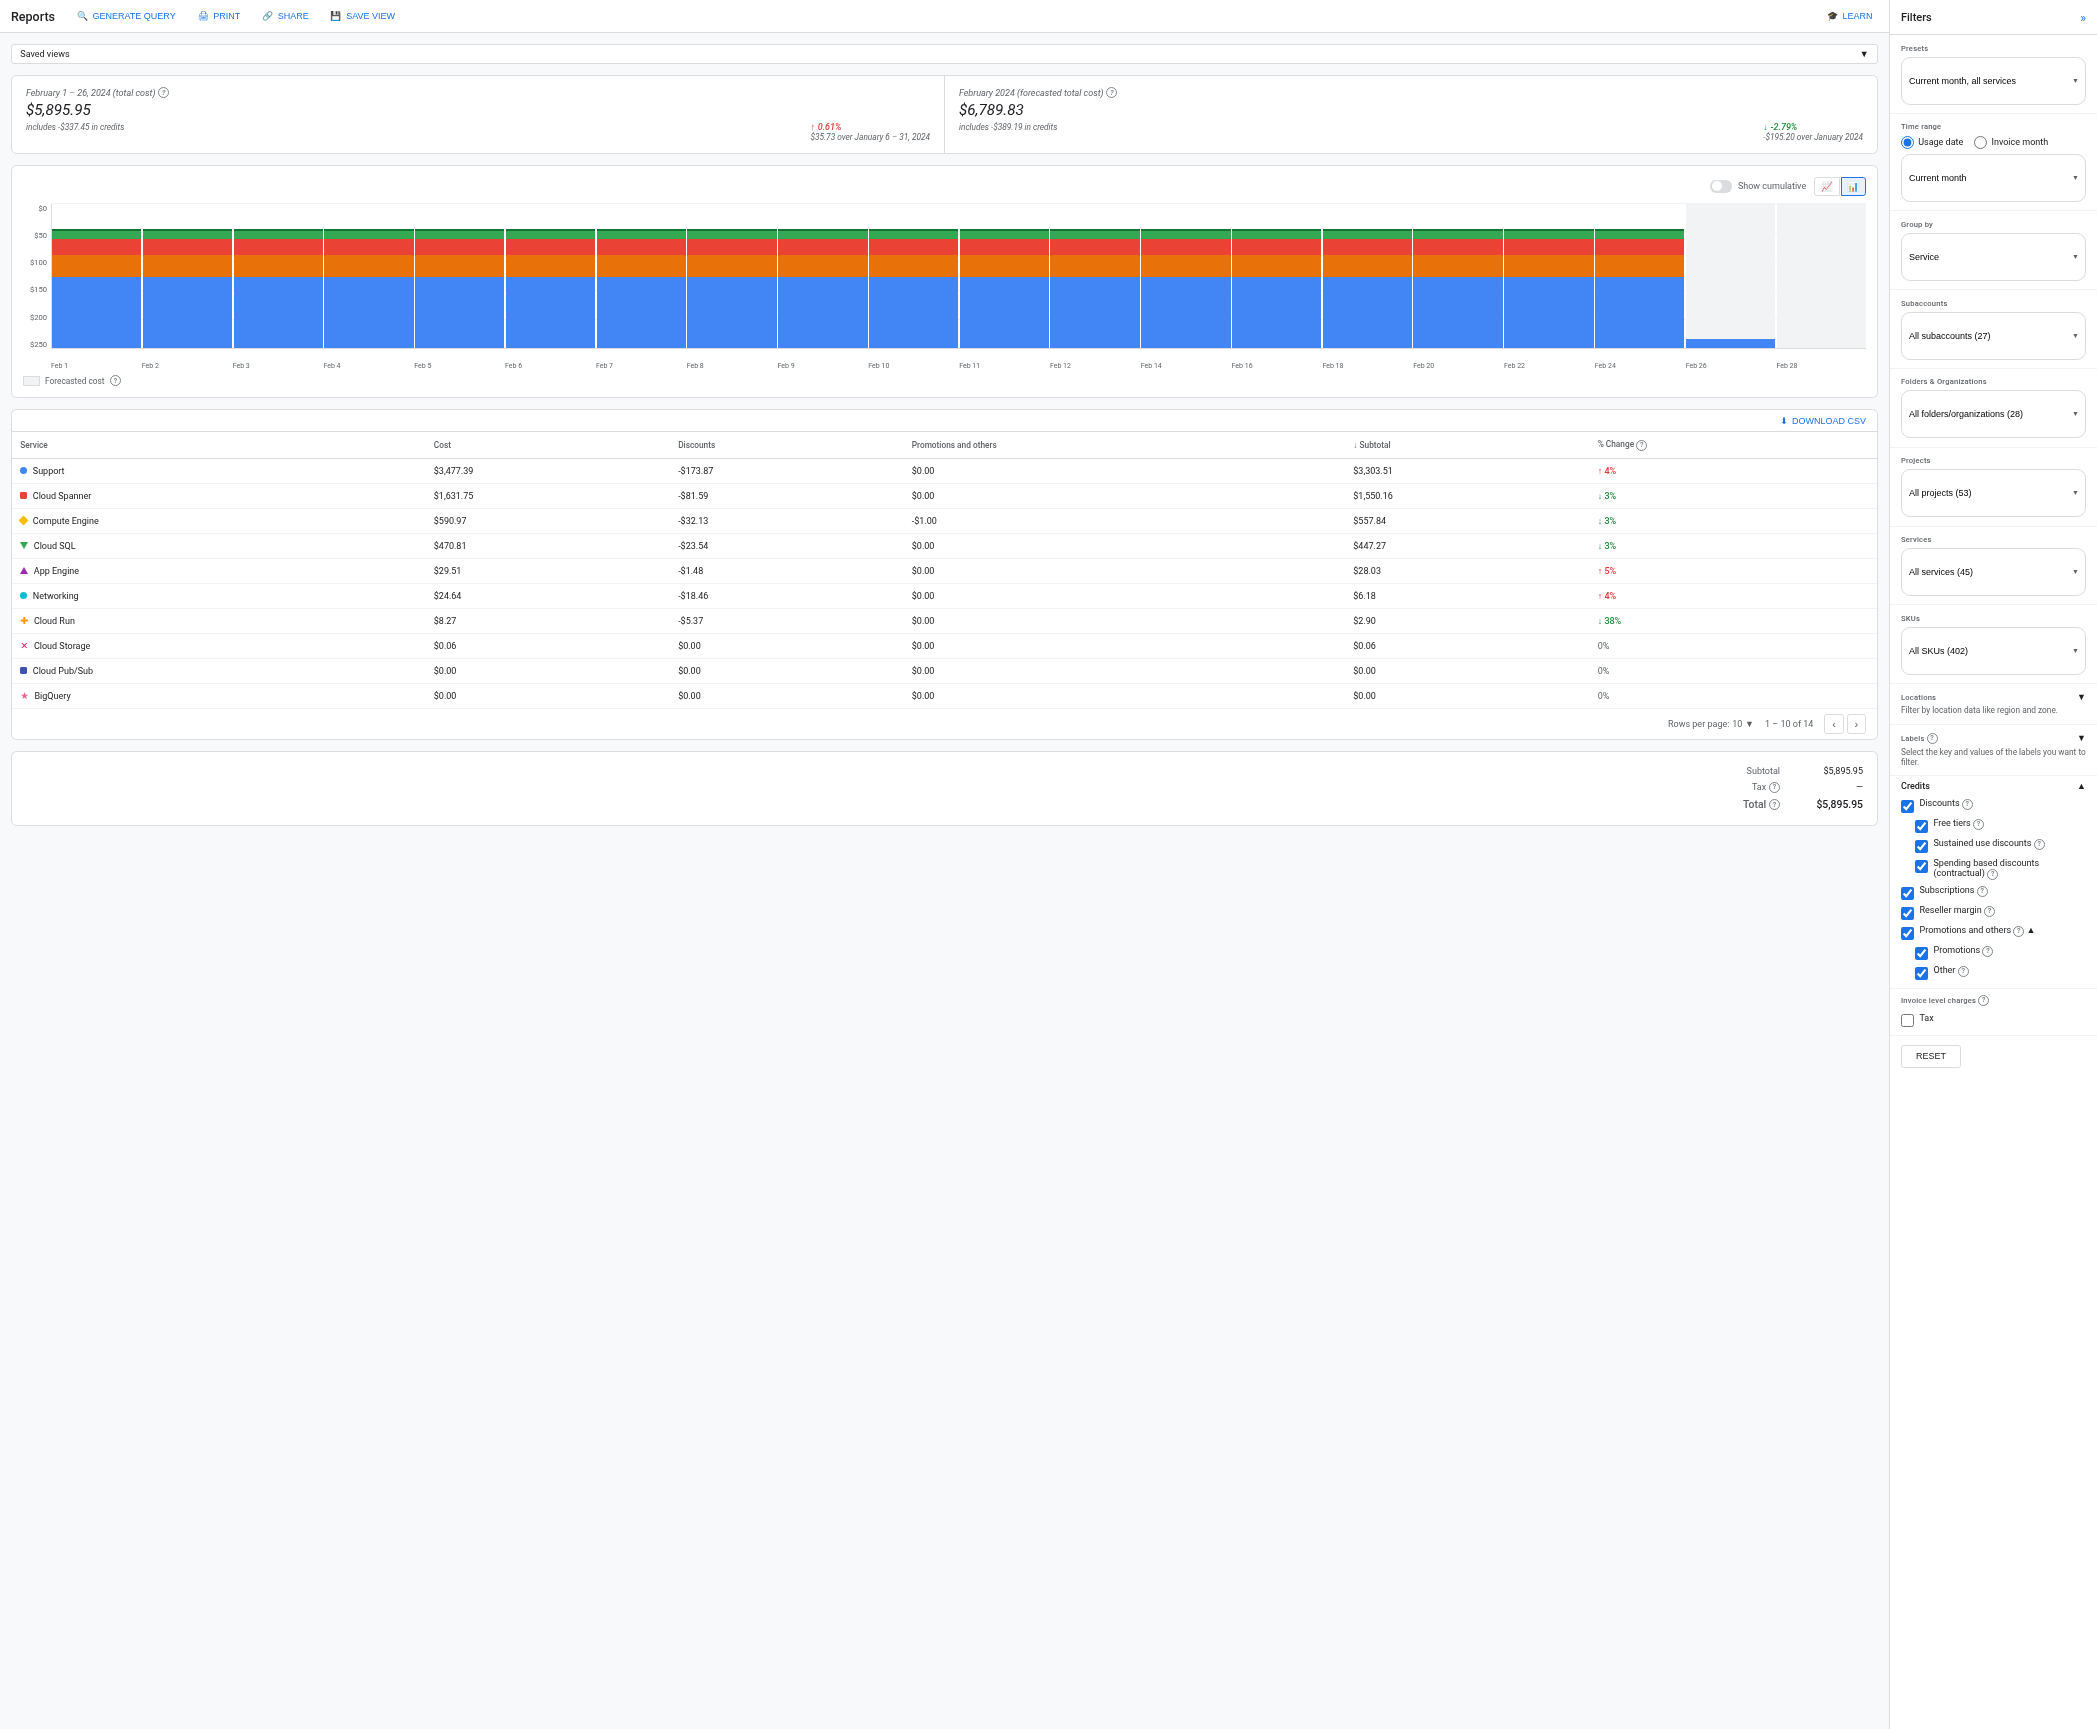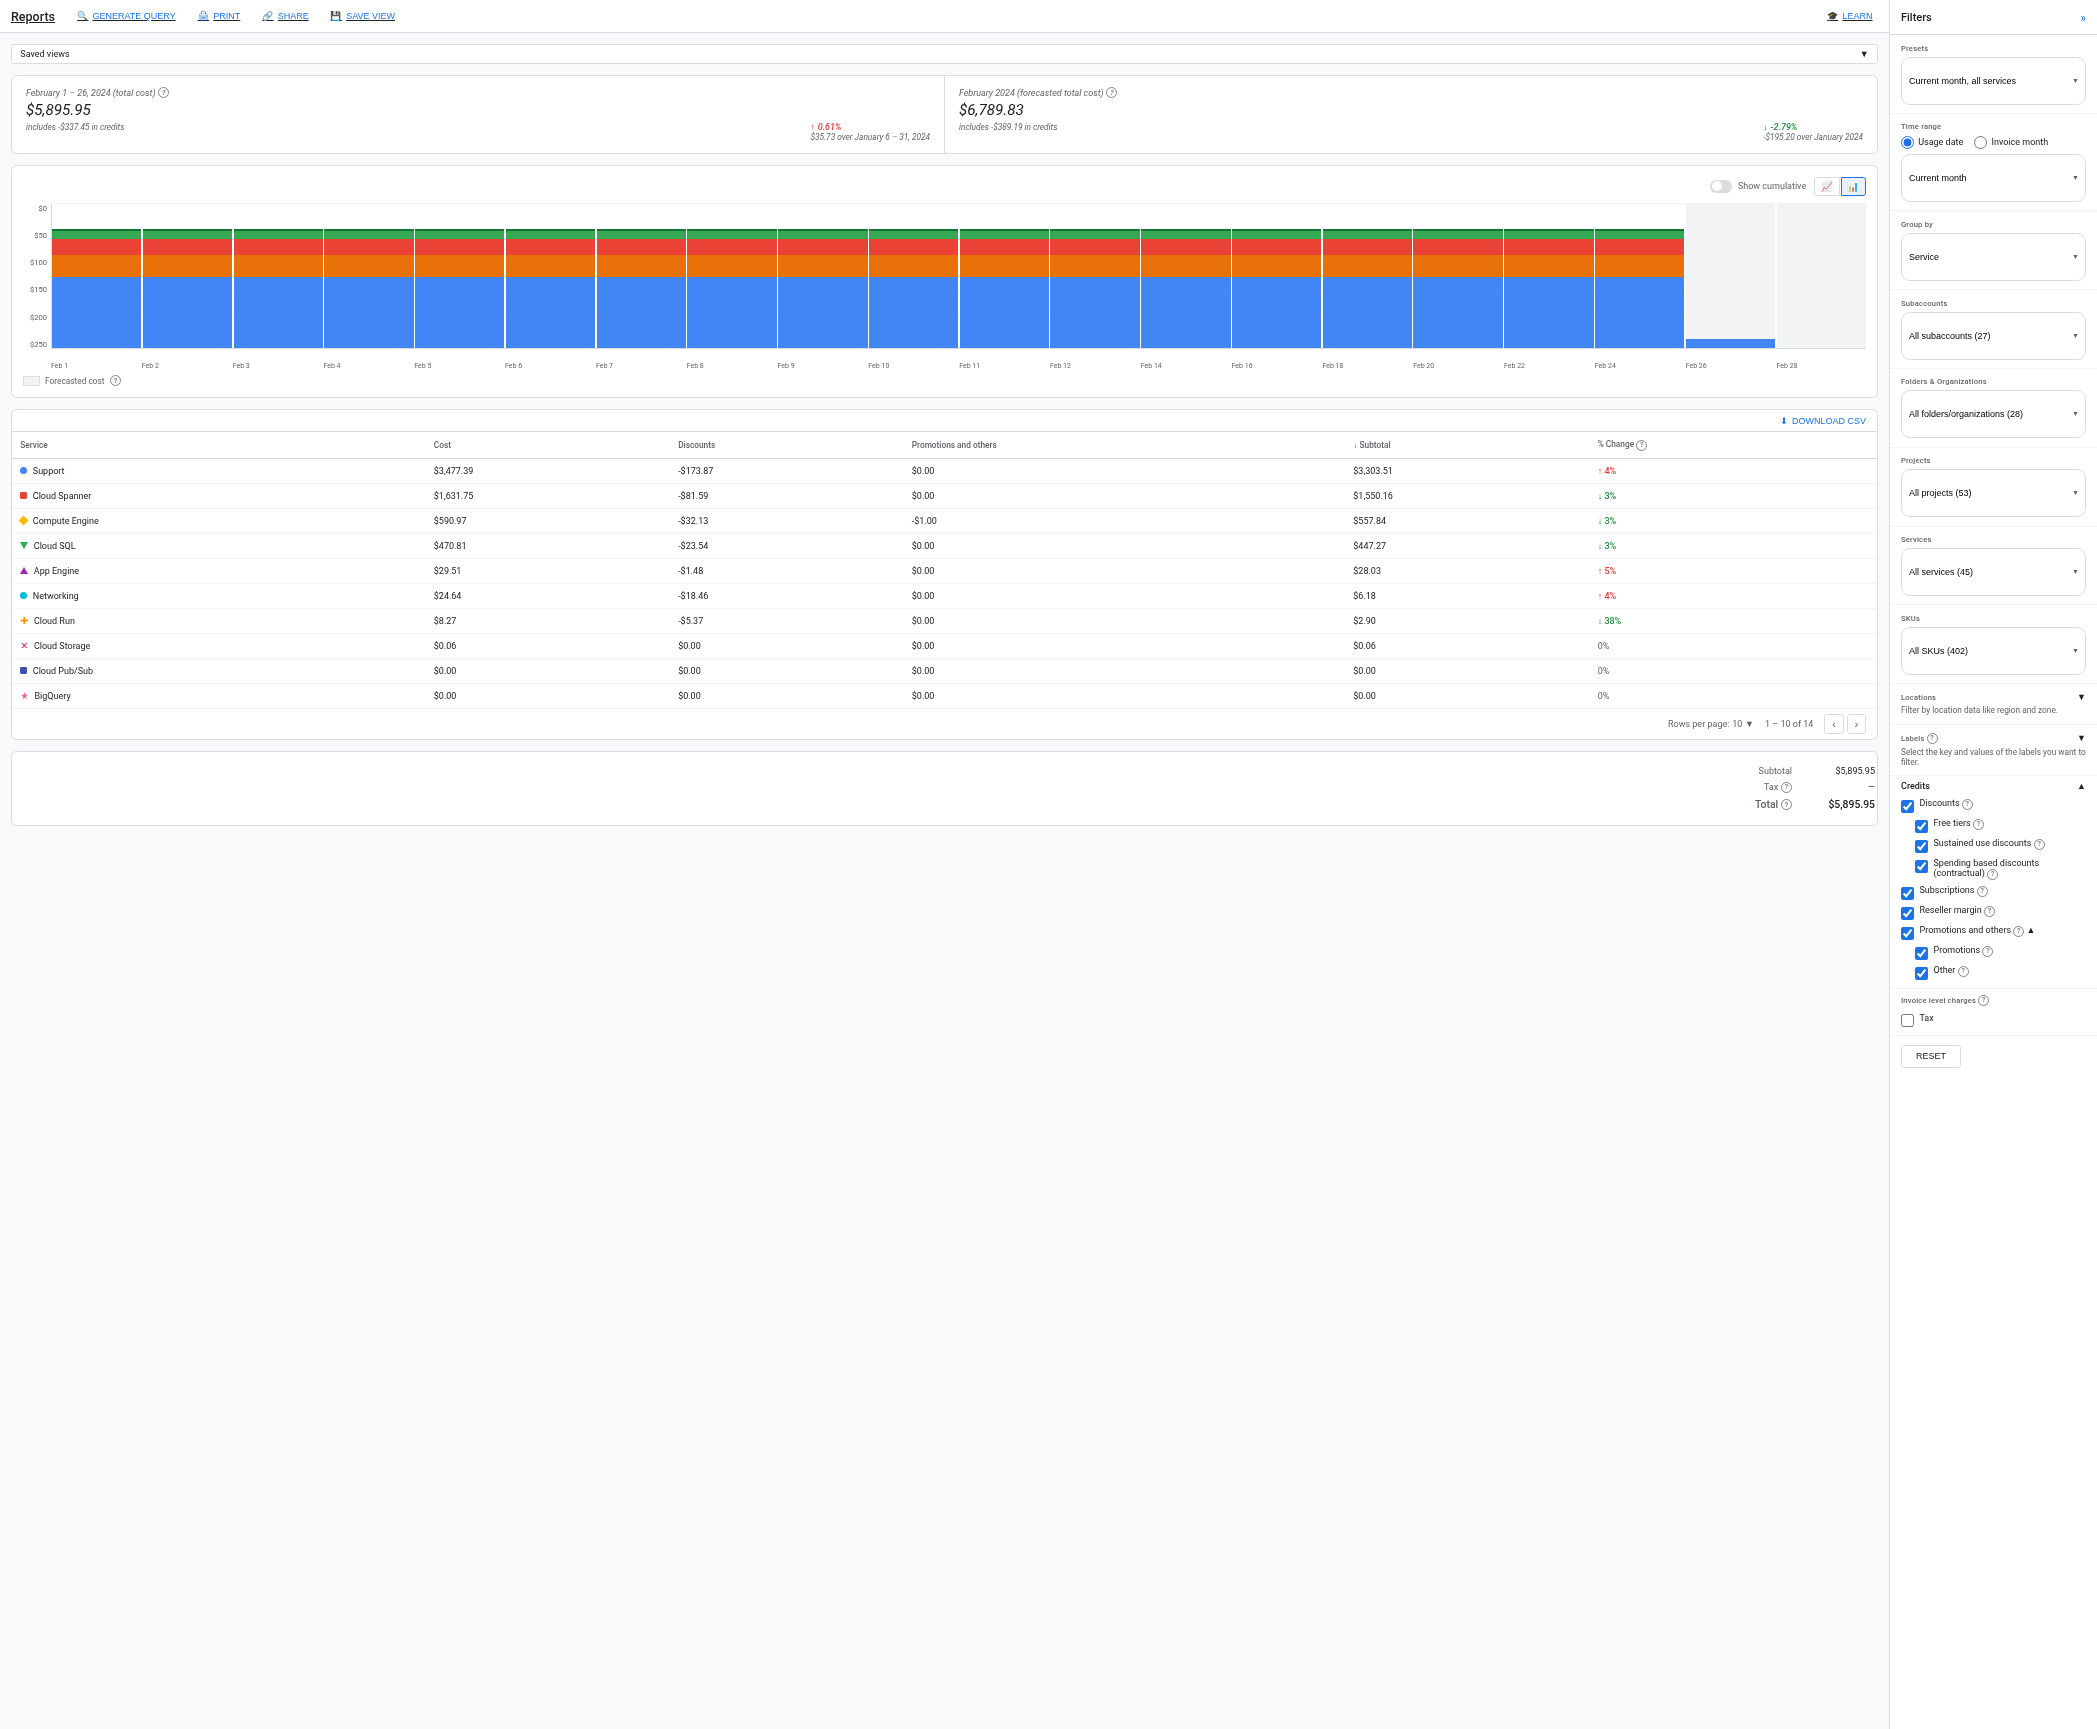--- a/index.html
+++ b/index.html
@@ -2,21 +2,21 @@
 <html style="font-size:11px"><head>
   <meta charset="utf-8">
   <style>
     * { box-sizing: border-box; margin: 0; padding: 0; }
     body { font-family: 'Google Sans', Roboto, Arial, sans-serif; font-size: 9px; background: #f8f9fa; color: #202124; display: flex; height: 100vh; overflow: hidden; }
     
     
     .main-content { flex: 1; display: flex; flex-direction: column; overflow: hidden; }
     
     
-    .top-nav { display: flex; align-items: center; padding: 0 11px; height: 33px; background: #fff; border-bottom: 0.7px solid #dadce0; gap: 16.6px; text-decoration: underline; }
+    .top-nav { display: flex; align-items: center; padding: 0 11px; height: 33px; background: #fff; border-bottom: 0.7px solid #dadce0; gap: 16.6px; }
     .top-nav .title { font-size: 12.5px; font-weight: 500; color: #202124; }
     .nav-actions { display: flex; gap: 11px; align-items: center; }
     .nav-btn { display: flex; align-items: center; gap: 4.2px; font-size: 9px; color: #1a73e8; cursor: pointer; text-decoration: none; padding: 2.8px 5.5px; border-radius: 2.8px; border: none; background: none; }
     .learn-btn { margin-left: auto; }
     
     
     .content-scroll { flex: 1; overflow-y: auto; padding: 11px; }
     
     
     .saved-views-select { display: flex; align-items: center; gap: 5.5px; border: 0.7px solid #dadce0; border-radius: 2.8px; padding: 4.2px 8.3px; background: #fff; cursor: pointer; font-size: 9px; min-width: 97px; justify-content: space-between; margin-bottom: 11px; }
@@ -72,21 +72,21 @@
     .pct-up { color: #e53935; font-weight: 500; }
     .pct-down { color: #1e8e3e; font-weight: 500; }
     .pct-zero { color: #5f6368; }
     .table-footer { display: flex; align-items: center; justify-content: flex-end; padding: 5.5px 11px; font-size: 9px; color: #5f6368; gap: 11px; }
     .rows-per-page { display: flex; align-items: center; gap: 2.8px; }
     .page-info { font-size: 9px; }
     .page-nav { display: flex; gap: 2.8px; }
     .page-btn { width: 19.4px; height: 19.4px; display: flex; align-items: center; justify-content: center; border: 0.7px solid #dadce0; border-radius: 2.8px; cursor: pointer; background: #fff; font-size: 11px; color: #5f6368; }
     
     
-    .totals-card { background: #fff; border: 0.7px solid #dadce0; border-radius: 5.5px; padding: 11px 2px; }
+    .totals-card { background: #fff; border: 0.7px solid #dadce0; border-radius: 5.5px; padding: 11px 14px; }
     .totals-row { display: flex; justify-content: flex-end; gap: 28px; padding: 2.8px 0; font-size: 9px; }
     .totals-row.total-row { font-size: 10.4px; font-weight: 500; }
     .totals-label { display: flex; align-items: center; gap: 2.8px; color: #5f6368; }
     .totals-value { color: #202124; min-width: 55px; text-align: right; }
     
     
     .filters-panel { width: 208px; background: #fff; border-left: 0.7px solid #dadce0; display: flex; flex-direction: column; overflow-y: auto; }
     .filters-header { display: flex; align-items: center; justify-content: space-between; padding: 9.7px 11px; border-bottom: 0.7px solid #dadce0; }
     .filters-title { font-size: 11px; font-weight: 500; }
     .filters-expand { cursor: pointer; color: #1a73e8; font-size: 12.5px; }

